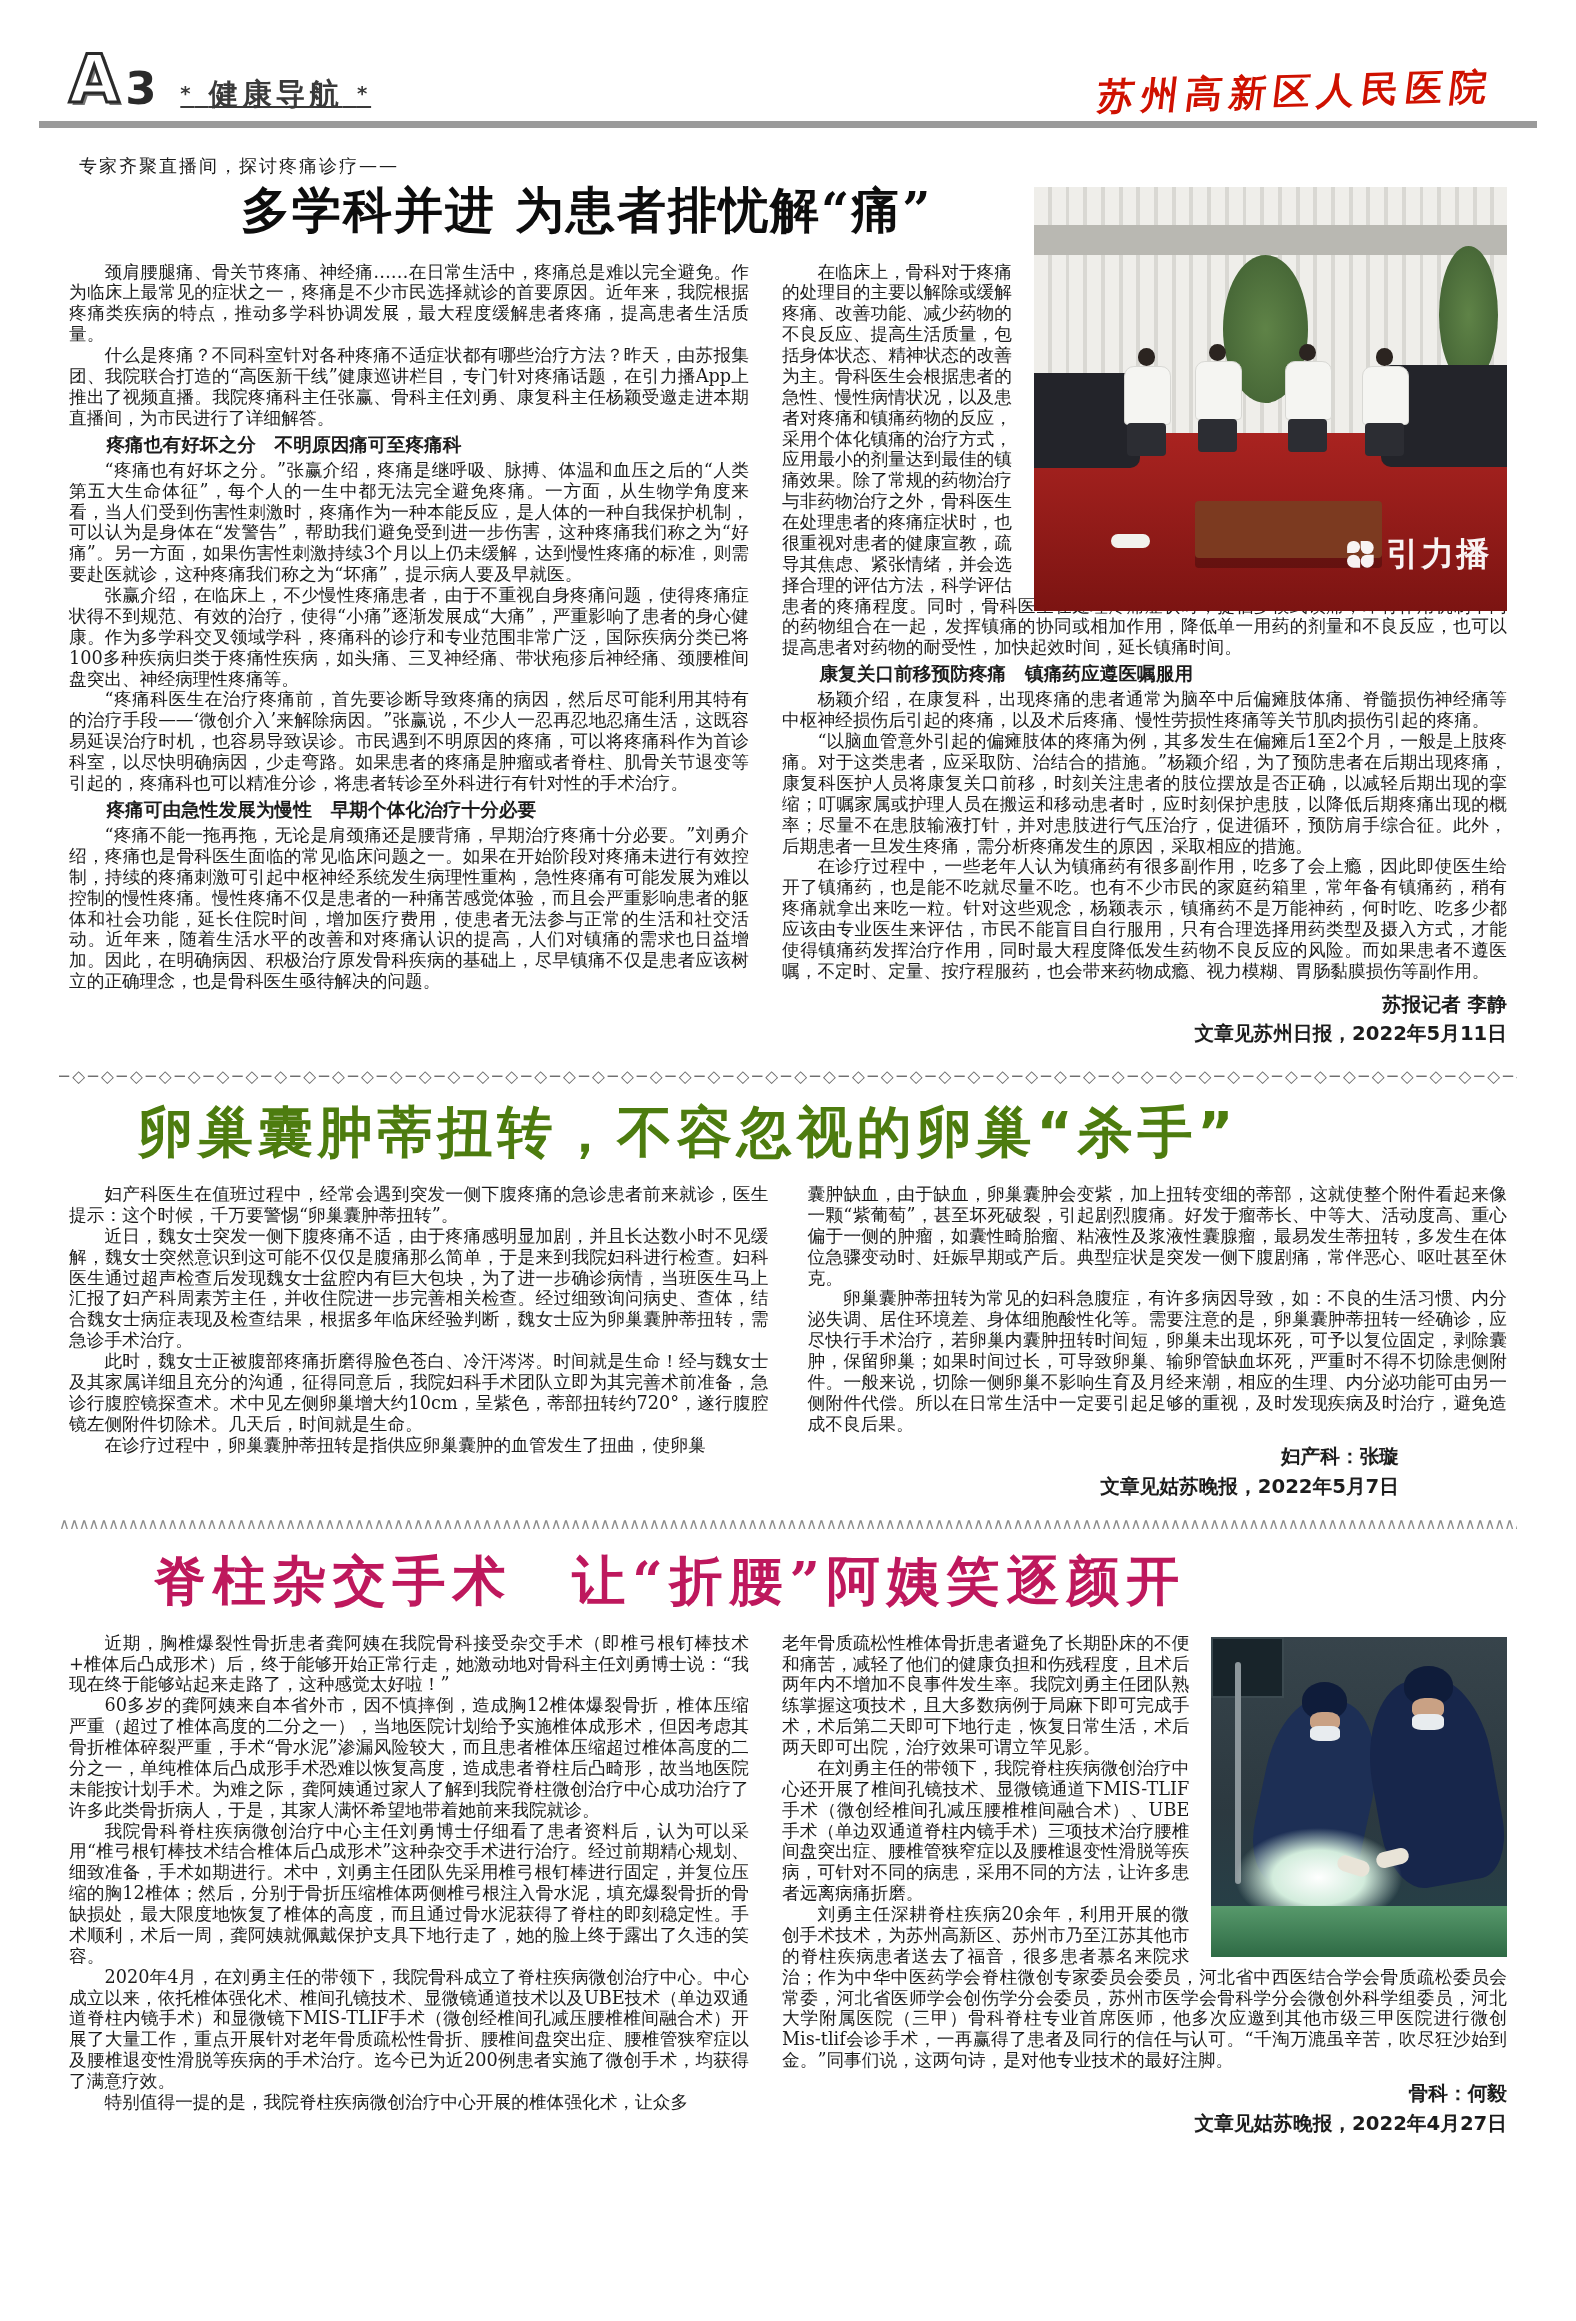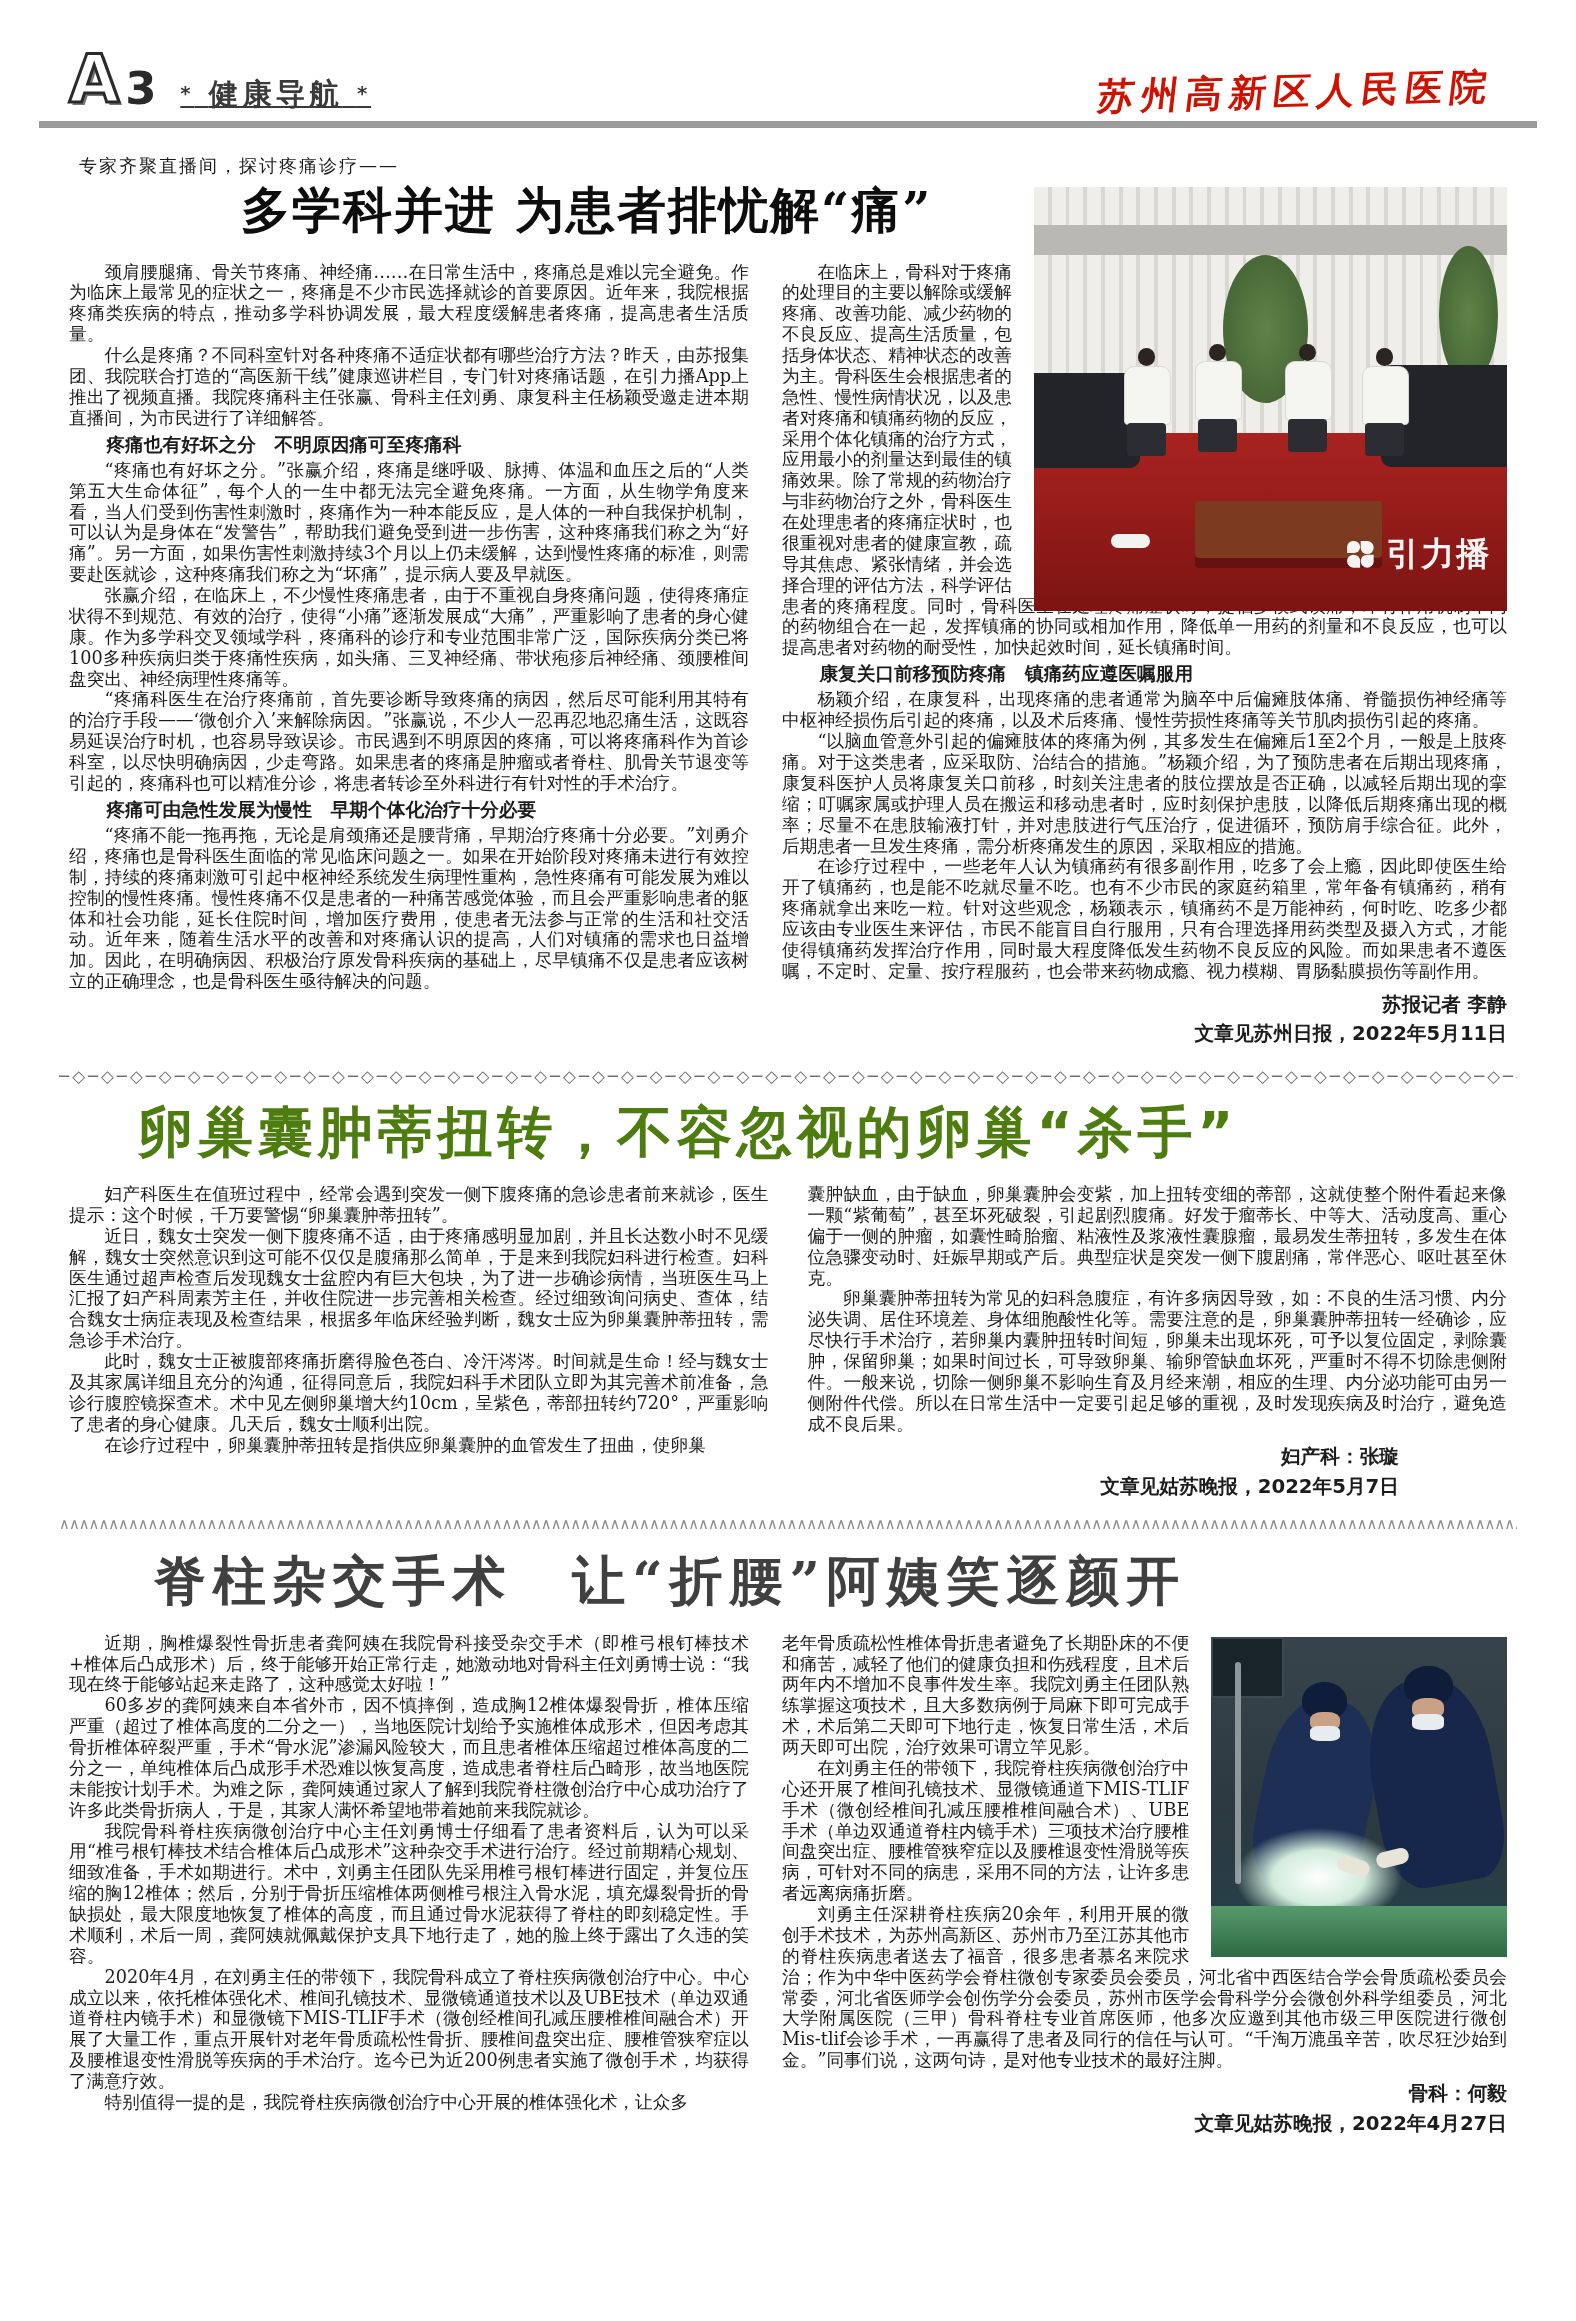--- a/index.html
+++ b/index.html
@@ -67,21 +67,21 @@
              color:#6b6b6b;font-size:16.7px;letter-spacing:3px;line-height:23.6px;}
   .div-zig{margin:11.8px -9.9px 0;height:21.7px;overflow:hidden;white-space:nowrap;
            color:#8d8d8d;font-size:14.8px;letter-spacing:-1px;line-height:21.7px;}
   
   .h2a{font:900 55px/1.1 "DejaVu Sans","Liberation Sans",sans-serif;letter-spacing:4.9px;
        color:#4d7c0f;margin:13.8px 0 21.7px 69px;}
   .cols2{display:flex;gap:39px;}
   .cols2 .c{flex:1;min-width:0;}
   .by2{padding-right:108px;}
   
-  .h3a{font:900 53px/1.1 "DejaVu Serif",serif;letter-spacing:6.9px;color:#404040;
+  .h3a{font:900 53px/1.1 "DejaVu Serif",serif;letter-spacing:6.9px;color:#be185d;
        margin:15.8px 0 23.6px 84px;}
   .a3-photo{float:right;width:296px;height:320px;margin:3.9px 0 9.9px 21.7px;position:relative;
             overflow:hidden;background:linear-gradient(180deg,#37444b,#2c3940 55%,#24424a);}
   .ph2-pole{position:absolute;left:23.6px;top:25.6px;width:6.9px;height:222px;background:#8d979c;border-radius:3px;}
   .ph2-mon{position:absolute;left:0;top:0;width:69px;height:57px;background:#18242a;border:2px solid #3c4a50;}
   .ph2-s1{position:absolute;left:51px;top:61px;width:110px;height:192px;background:#1d2f55;
           border-radius:42% 46% 22% 30%;transform:rotate(12deg);}
   .ph2-s2{position:absolute;right:11.8px;top:41px;width:122px;height:207px;background:#17264b;
           border-radius:46% 42% 26% 30%;transform:rotate(-10deg);}
   .ph2-cap{position:absolute;background:#0f1c3a;border-radius:50% 50% 42% 42%;}
@@ -192,21 +192,21 @@
   </div>
 
   <div class="div-chain">─◇─◇─◇─◇─◇─◇─◇─◇─◇─◇─◇─◇─◇─◇─◇─◇─◇─◇─◇─◇─◇─◇─◇─◇─◇─◇─◇─◇─◇─◇─◇─◇─◇─◇─◇─◇─◇─◇─◇─◇─◇─◇─◇─◇─◇─◇─◇─◇─◇─◇─◇─◇─◇─◇─◇─◇─◇─◇─◇─◇─◇─◇─◇─◇─◇─◇─◇─◇─◇─◇─◇─◇─◇─◇─◇─◇─◇─◇─◇─◇─◇─◇─◇─◇─◇─◇─◇─◇─◇─◇</div>
 
   <div class="art">
     <div class="h2a">卵巢囊肿蒂扭转，不容忽视的卵巢“杀手”</div>
     <div class="cols2">
       <div class="c">
         <p class="body">妇产科医生在值班过程中，经常会遇到突发一侧下腹疼痛的急诊患者前来就诊，医生提示：这个时候，千万要警惕“卵巢囊肿蒂扭转”。</p>
         <p class="body">近日，魏女士突发一侧下腹疼痛不适，由于疼痛感明显加剧，并且长达数小时不见缓解，魏女士突然意识到这可能不仅仅是腹痛那么简单，于是来到我院妇科进行检查。妇科医生通过超声检查后发现魏女士盆腔内有巨大包块，为了进一步确诊病情，当班医生马上汇报了妇产科周素芳主任，并收住院进一步完善相关检查。经过细致询问病史、查体，结合魏女士病症表现及检查结果，根据多年临床经验判断，魏女士应为卵巢囊肿蒂扭转，需急诊手术治疗。</p>
-        <p class="body">此时，魏女士正被腹部疼痛折磨得脸色苍白、冷汗涔涔。时间就是生命！经与魏女士及其家属详细且充分的沟通，征得同意后，我院妇科手术团队立即为其完善术前准备，急诊行腹腔镜探查术。术中见左侧卵巢增大约10cm，呈紫色，蒂部扭转约720°，严重影响了患者的身心健康。几天后，魏女士顺利出院。</p>
+        <p class="body">此时，魏女士正被腹部疼痛折磨得脸色苍白、冷汗涔涔。时间就是生命！经与魏女士及其家属详细且充分的沟通，征得同意后，我院妇科手术团队立即为其完善术前准备，急诊行腹腔镜探查术。术中见左侧卵巢增大约10cm，呈紫色，蒂部扭转约720°，遂行腹腔镜左侧附件切除术。几天后，时间就是生命。</p>
         <p class="body">在诊疗过程中，卵巢囊肿蒂扭转是指供应卵巢囊肿的血管发生了扭曲，使卵巢</p>
       </div>
       <div class="c">
         <p class="body" style="text-indent:0;">囊肿缺血，由于缺血，卵巢囊肿会变紫，加上扭转变细的蒂部，这就使整个附件看起来像一颗“紫葡萄”，甚至坏死破裂，引起剧烈腹痛。好发于瘤蒂长、中等大、活动度高、重心偏于一侧的肿瘤，如囊性畸胎瘤、粘液性及浆液性囊腺瘤，最易发生蒂扭转，多发生在体位急骤变动时、妊娠早期或产后。典型症状是突发一侧下腹剧痛，常伴恶心、呕吐甚至休克。</p>
         <p class="body">卵巢囊肿蒂扭转为常见的妇科急腹症，有许多病因导致，如：不良的生活习惯、内分泌失调、居住环境差、身体细胞酸性化等。需要注意的是，卵巢囊肿蒂扭转一经确诊，应尽快行手术治疗，若卵巢内囊肿扭转时间短，卵巢未出现坏死，可予以复位固定，剥除囊肿，保留卵巢；如果时间过长，可导致卵巢、输卵管缺血坏死，严重时不得不切除患侧附件。一般来说，切除一侧卵巢不影响生育及月经来潮，相应的生理、内分泌功能可由另一侧附件代偿。所以在日常生活中一定要引起足够的重视，及时发现疾病及时治疗，避免造成不良后果。</p>
         <div class="by by2">
           <div>妇产科：张璇</div>
           <div>文章见姑苏晚报，2022年5月7日</div>
         </div>
       </div>

